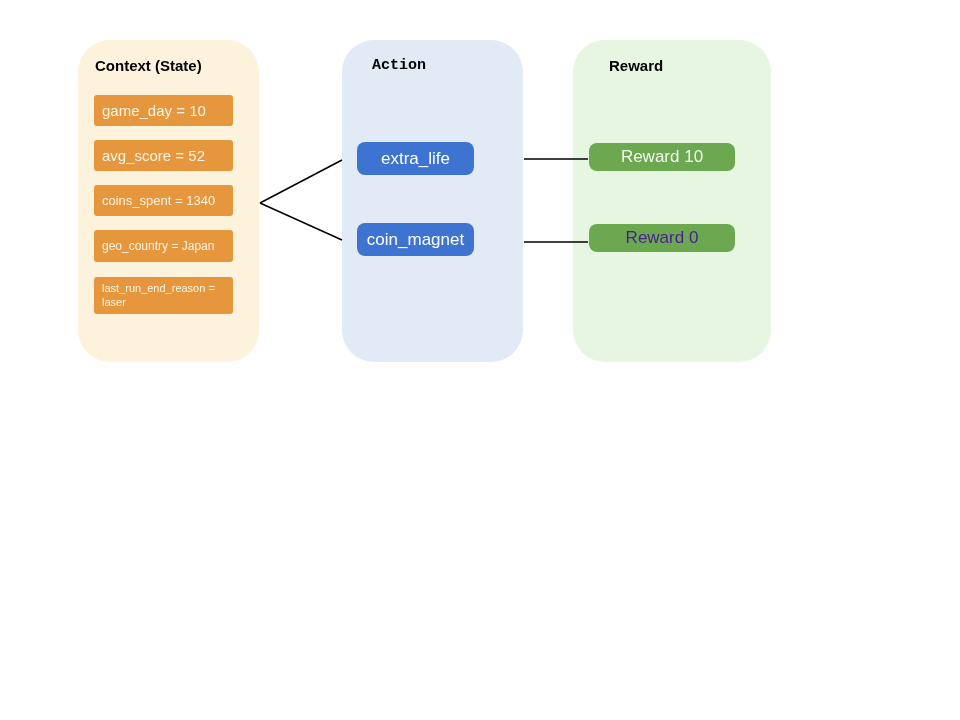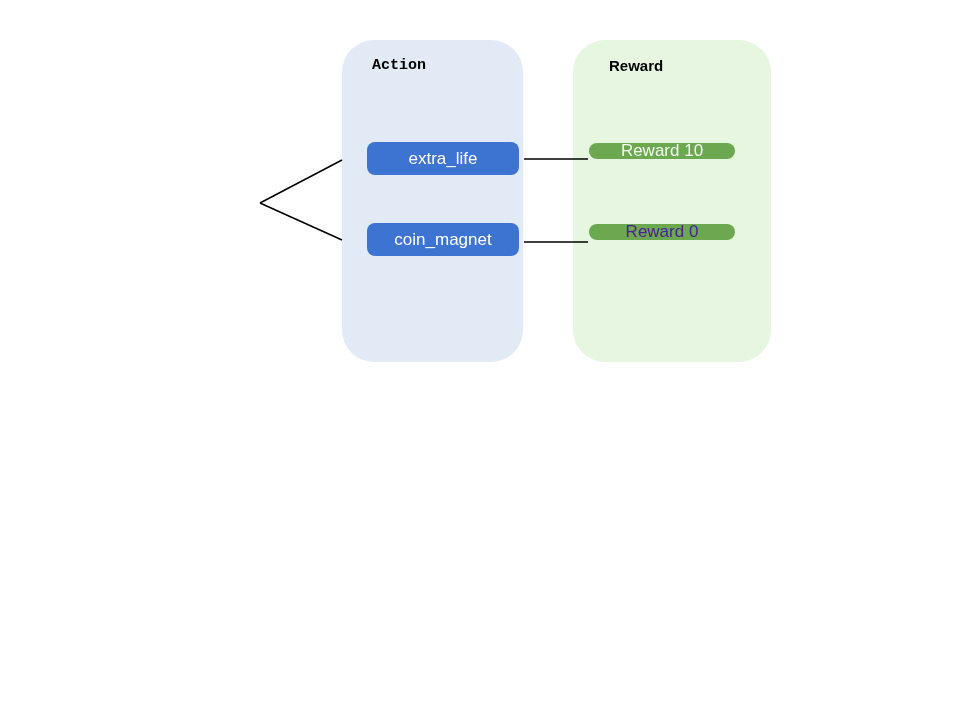--- a/index.html
+++ b/index.html
@@ -55,25 +55,25 @@
   #chip-last-run    { top: 237px; height: 37px; font-size: 11px; }
 
   .pill {
     position: absolute;
     border-radius: 8px;
     display: flex;
     align-items: center;
     justify-content: center;
     font-size: 17px;
   }
-  .action-pill { left: 25px; width: 152px; height: 33px; }
+  .action-pill { left: 15px; width: 117px; height: 33px; }
   #pill-extra-life  { top: 102px; }
   #pill-coin-magnet { top: 183px; text-align: right; }
 
-  .reward-pill { left: 16px; width: 146px; height: 16px; }
+  .reward-pill { left: 16px; width: 146px; height: 28px; }
   #pill-reward-10 { top: 103px; }
   #pill-reward-0  { top: 184px; }
 
   #connector-layer {
     position: absolute;
     left: 0;
     top: 0;
     width: 960px;
     height: 720px;
     pointer-events: none;
@@ -81,20 +81,33 @@
   #connector-layer line {
     stroke: #000000;
     stroke-width: 1.5;
   }
 </style>
 </head>
 <body>
 
 <div class="canvas">
 
+  <div class="panel" id="panel-context" style="background: rgb(253, 243, 220);">
+    <div class="panel-title">Context (State)</div>
+
+    <div class="state-chip" id="chip-game-day" style="background: rgb(230, 150, 60); color: rgb(252, 245, 228);">game_day = 10</div>
+
+    <div class="state-chip" id="chip-avg-score" style="background: rgb(230, 150, 60); color: rgb(252, 245, 228);">avg_score = 52</div>
+
+    <div class="state-chip" id="chip-coins-spent" style="background: rgb(230, 150, 60); color: rgb(252, 245, 228);">coins_spent = 1340</div>
+
+    <div class="state-chip" id="chip-geo-country" style="background: rgb(230, 150, 60); color: rgb(252, 245, 228);">geo_country = Japan</div>
+
+    <div class="state-chip" id="chip-last-run" style="background: rgb(230, 150, 60); color: rgb(252, 245, 228);">last_run_end_reason = laser</div>
+  </div>
 
   <div class="panel" id="panel-action" style="background: rgb(226, 234, 246);">
     <div class="panel-title">Action</div>
 
     <div class="pill action-pill" id="pill-extra-life" style="background: rgb(61, 115, 209); color: rgb(255, 255, 255);">extra_life</div>
 
     <div class="pill action-pill" id="pill-coin-magnet" style="background: rgb(61, 115, 209); color: rgb(255, 255, 255);">coin_magnet</div>
   </div>
 
   <div class="panel" id="panel-reward" style="background: rgb(230, 246, 224);">

